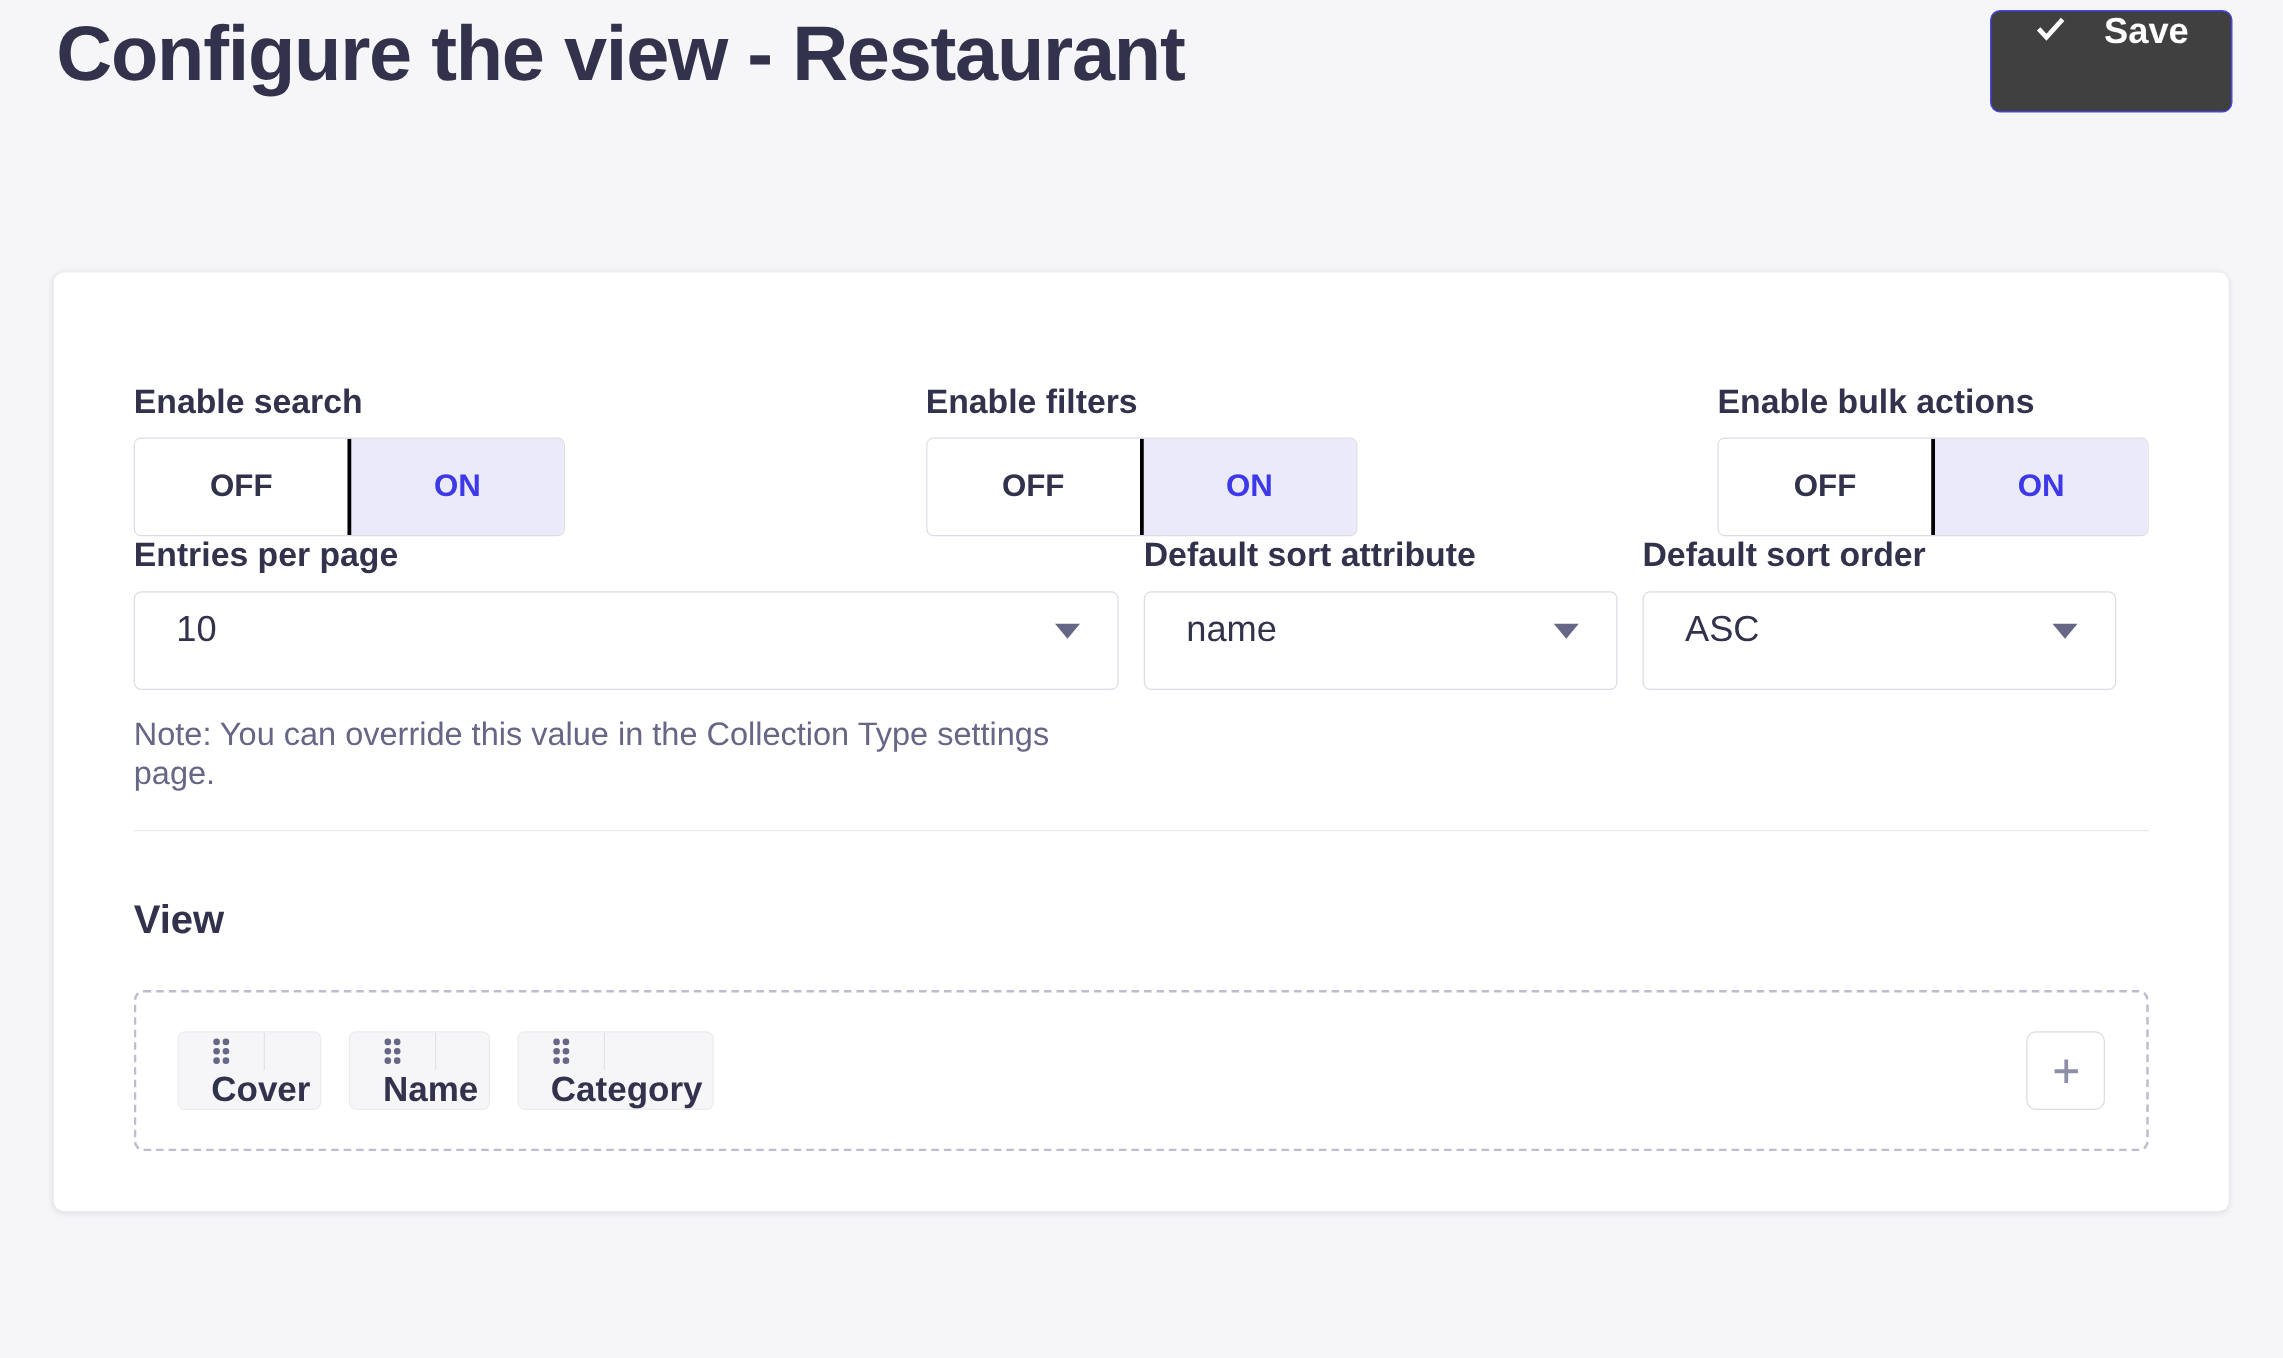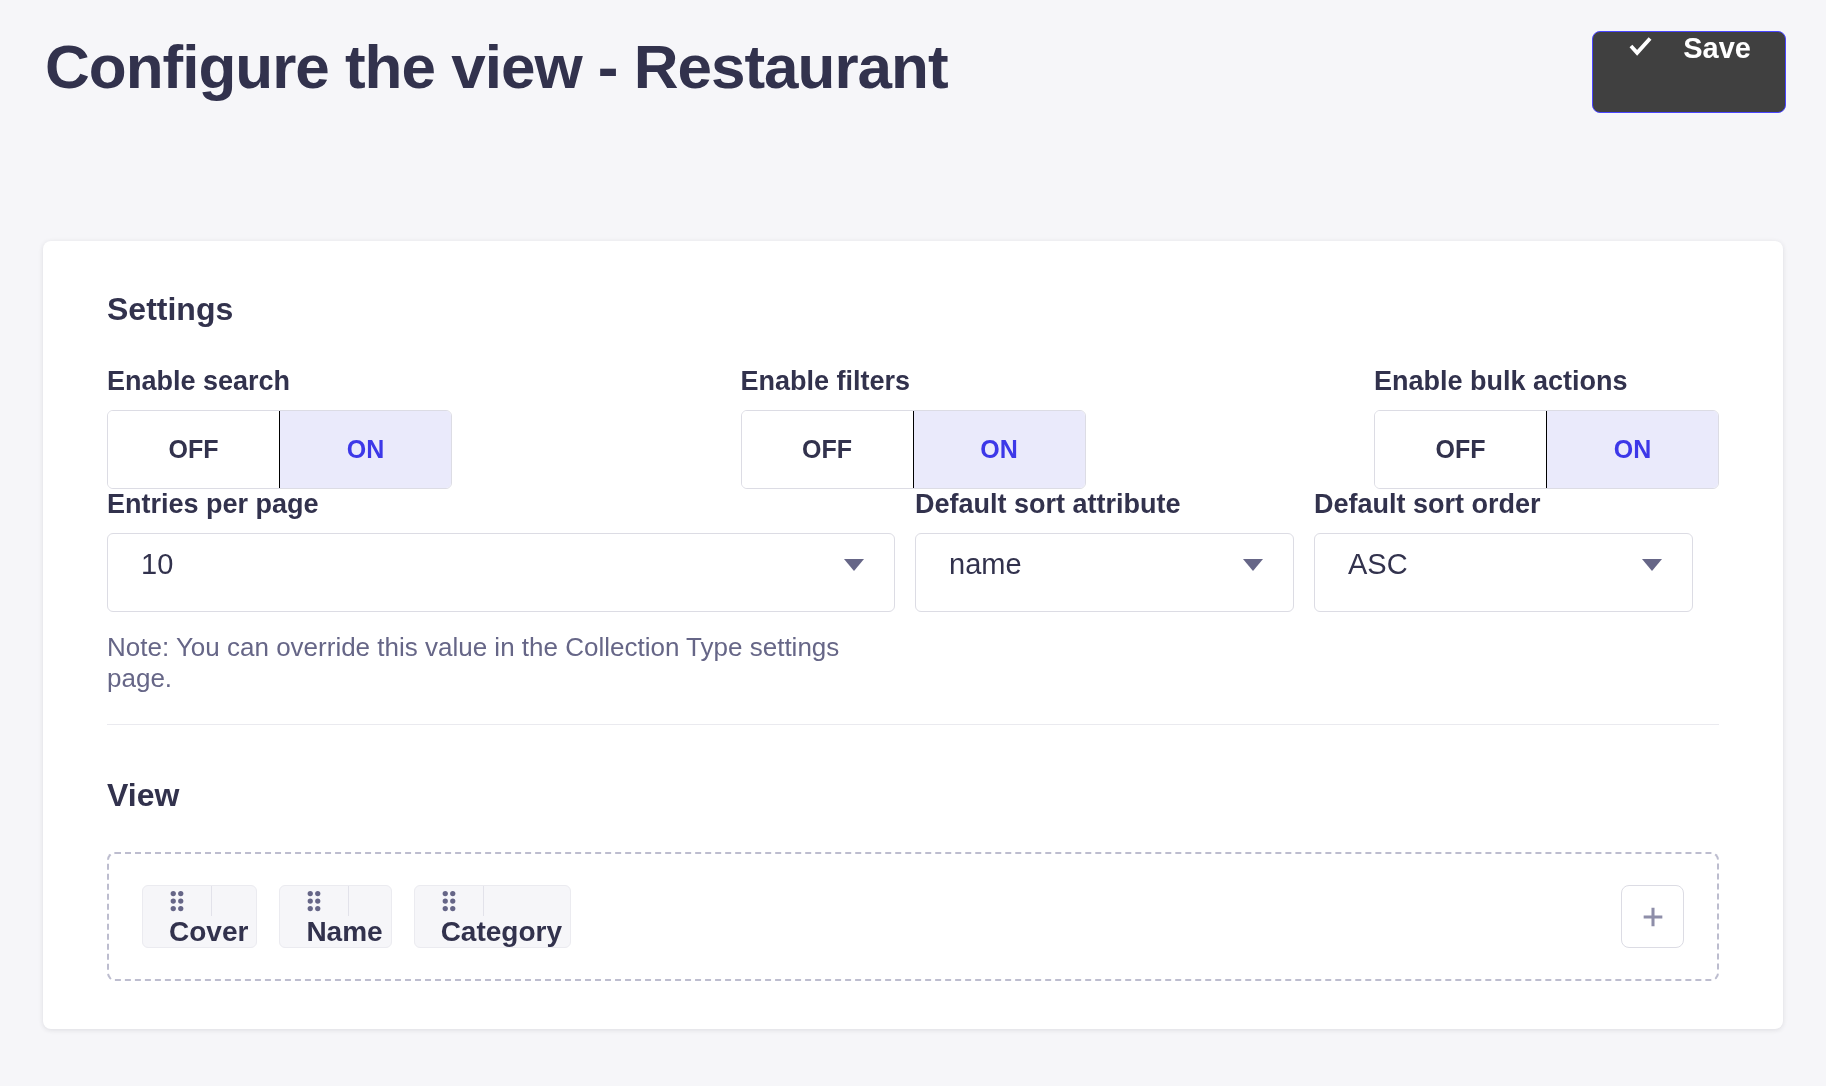--- a/index.html
+++ b/index.html
@@ -9,21 +9,21 @@
     font-family: "Liberation Sans", sans-serif;
     color: #32324d;
     overflow: hidden;
   }
 
   
   .header {
     display: flex;
     justify-content: space-between;
     align-items: flex-start;
-    padding: 31px 40px 0 45px;
+    padding: 8px 40px 0 45px;
   }
   .page-title {
     font-size: 62px;
     font-weight: 700;
     letter-spacing: -1px;
     color: #32324d;
     line-height: 1.15;
   }
   .page-subtitle {
     margin-top: 10px;
@@ -93,21 +93,21 @@
     align-items: center;
     justify-content: center;
     font-size: 25px;
     font-weight: 700;
     color: #32324d;
     background: #ffffff;
   }
   .toggle-seg.active {
     background: #eaeafb;
     color: #3d38e8;
-    border-left: 1px solid #000000;
+    border-left: 3px solid #000000;
   }
 
   
   .selects-row {
     display: flex;
     gap: 20px;
   }
   .sel-field-lg { width: 788px; }
   .sel-field-sm { width: 379px; }
   .select-box {
@@ -215,21 +215,20 @@
       <svg width="27" height="27" viewBox="0 0 24 24">
           <path d="M3.5 12.5 L9 18.5 L20.5 5.8" stroke="#ffffff" stroke-width="3.4" fill="none"></path>
         </svg>
     </span>
     <span>Save</span>
   </button>
 </div>
 
 <div class="card">
 
-  <h2 class="section-heading">Settings</h2>
 
   <div class="toggles-row">
 
     <div class="toggle-field">
       <label class="field-label">Enable search</label>
       <div class="toggle">
         <div class="toggle-seg">OFF</div>
         <div class="toggle-seg active">ON</div>
       </div>
     </div>

